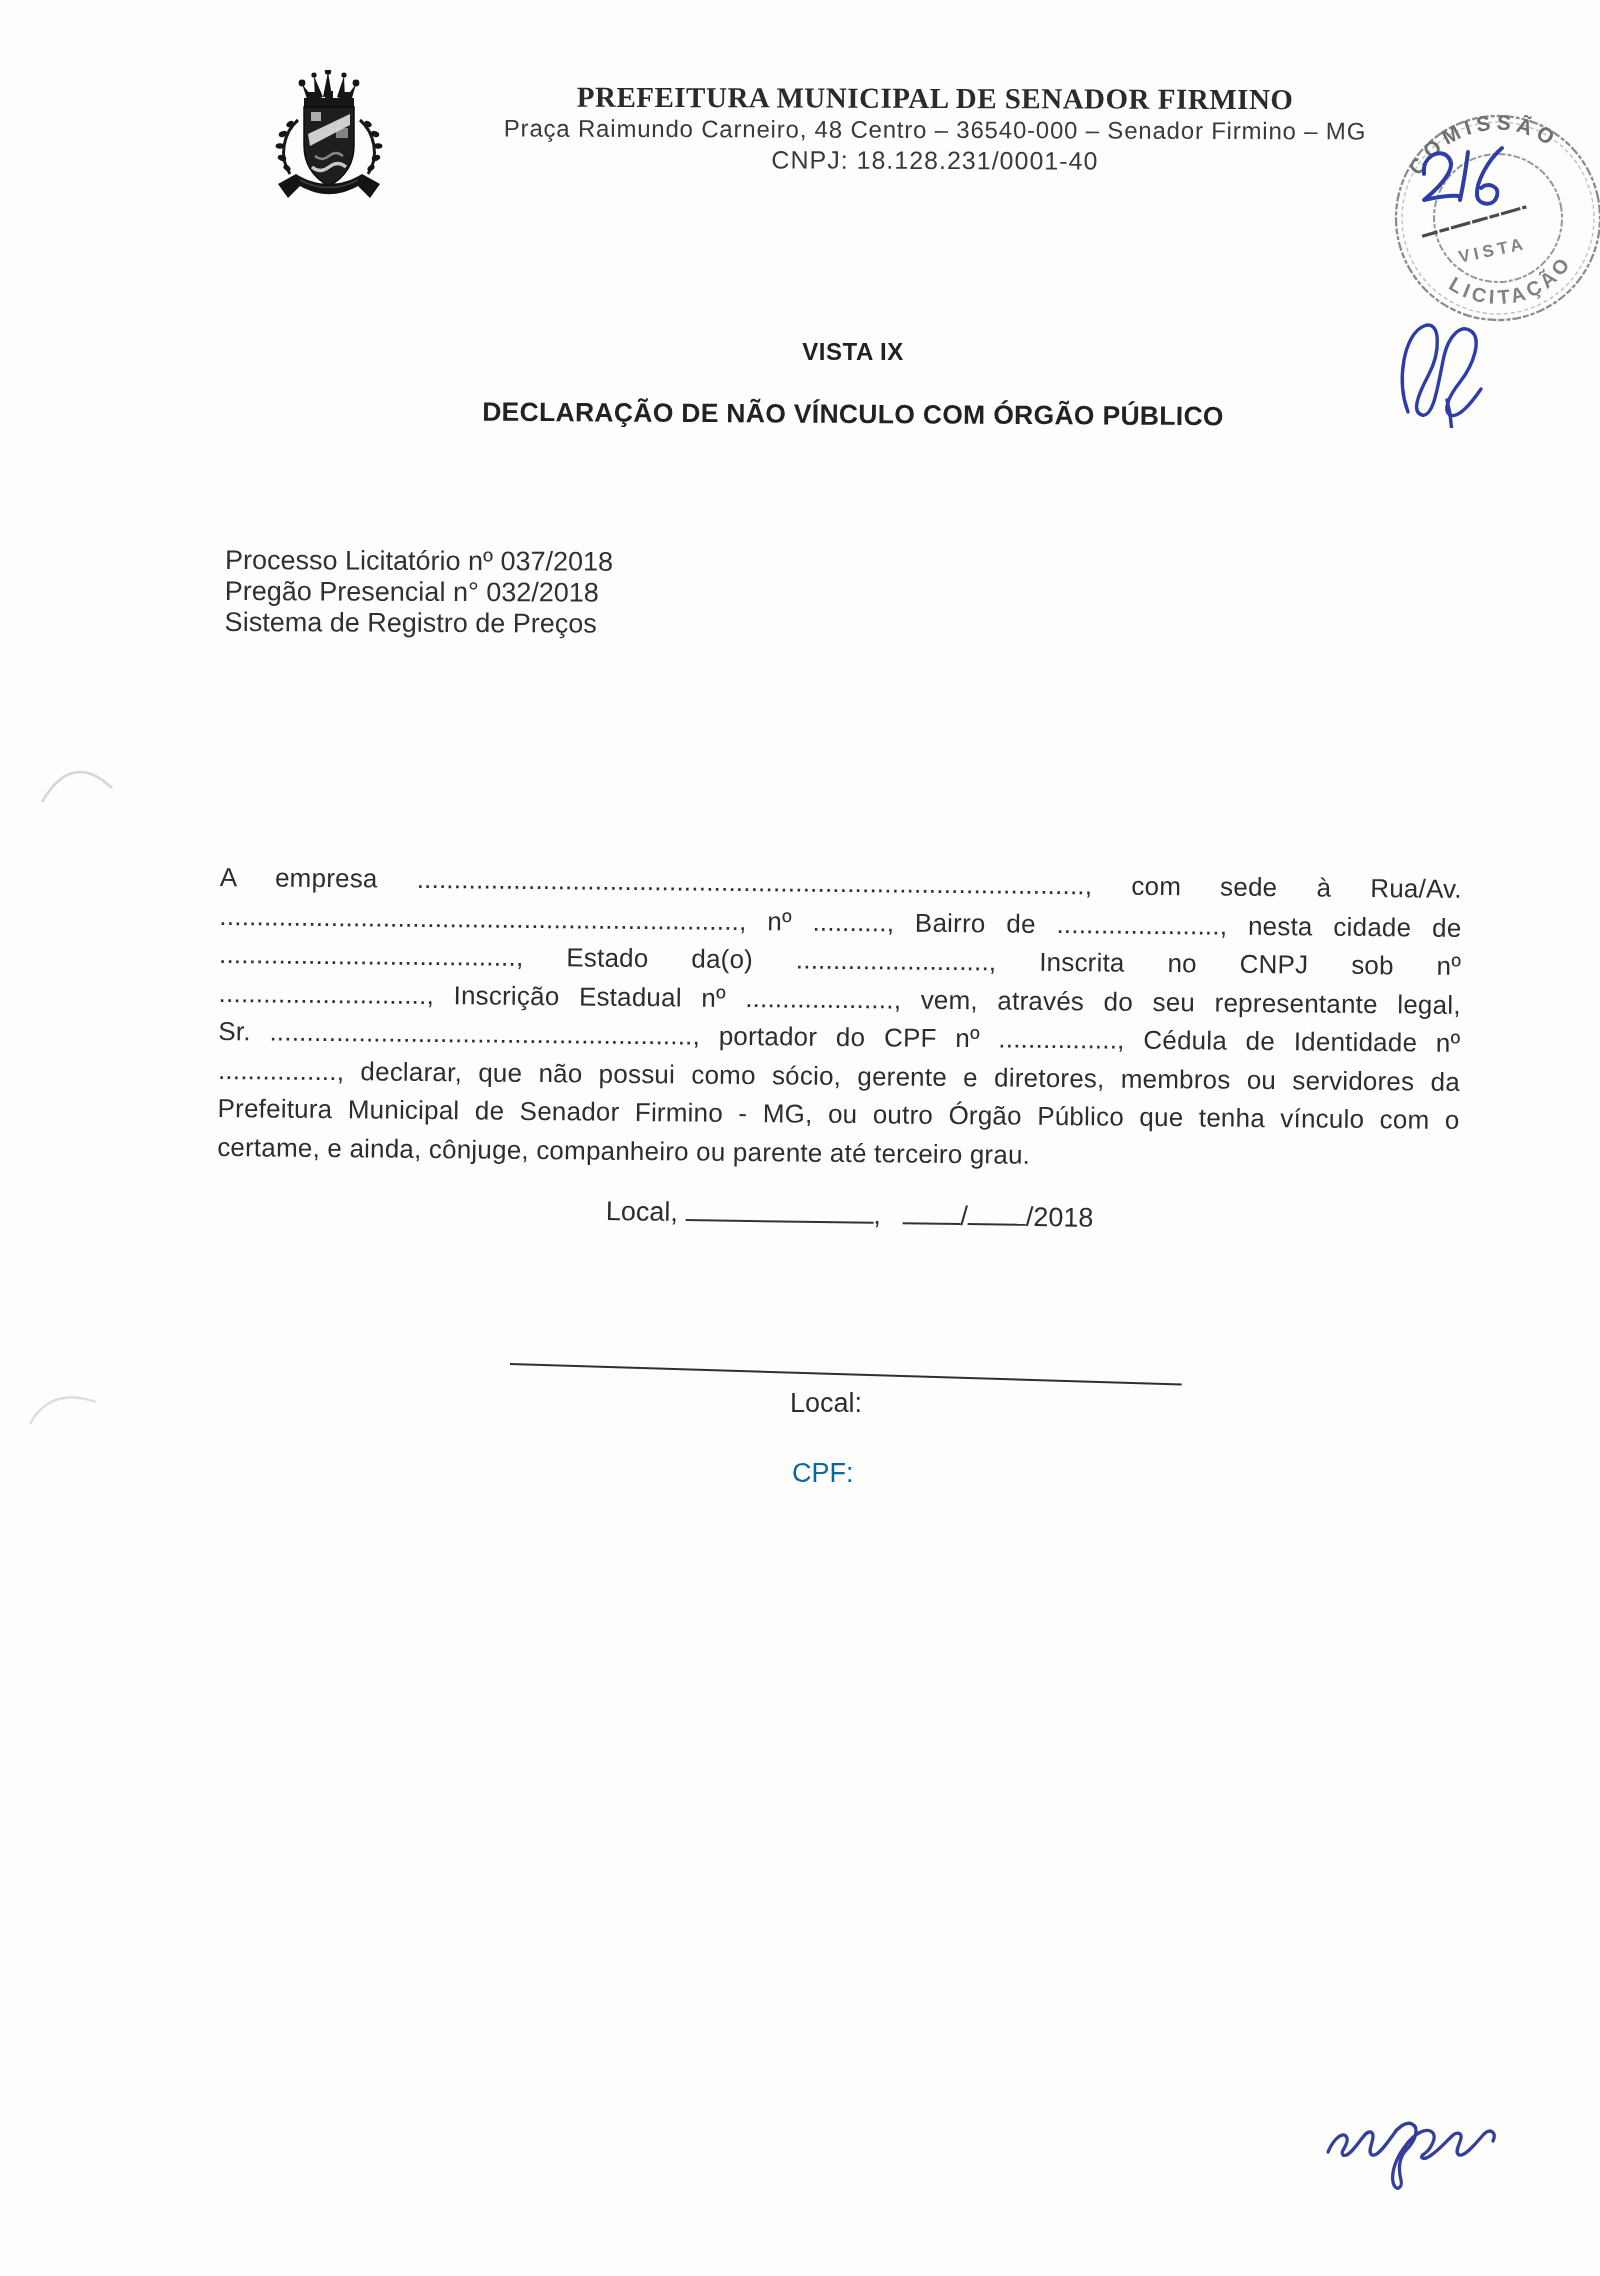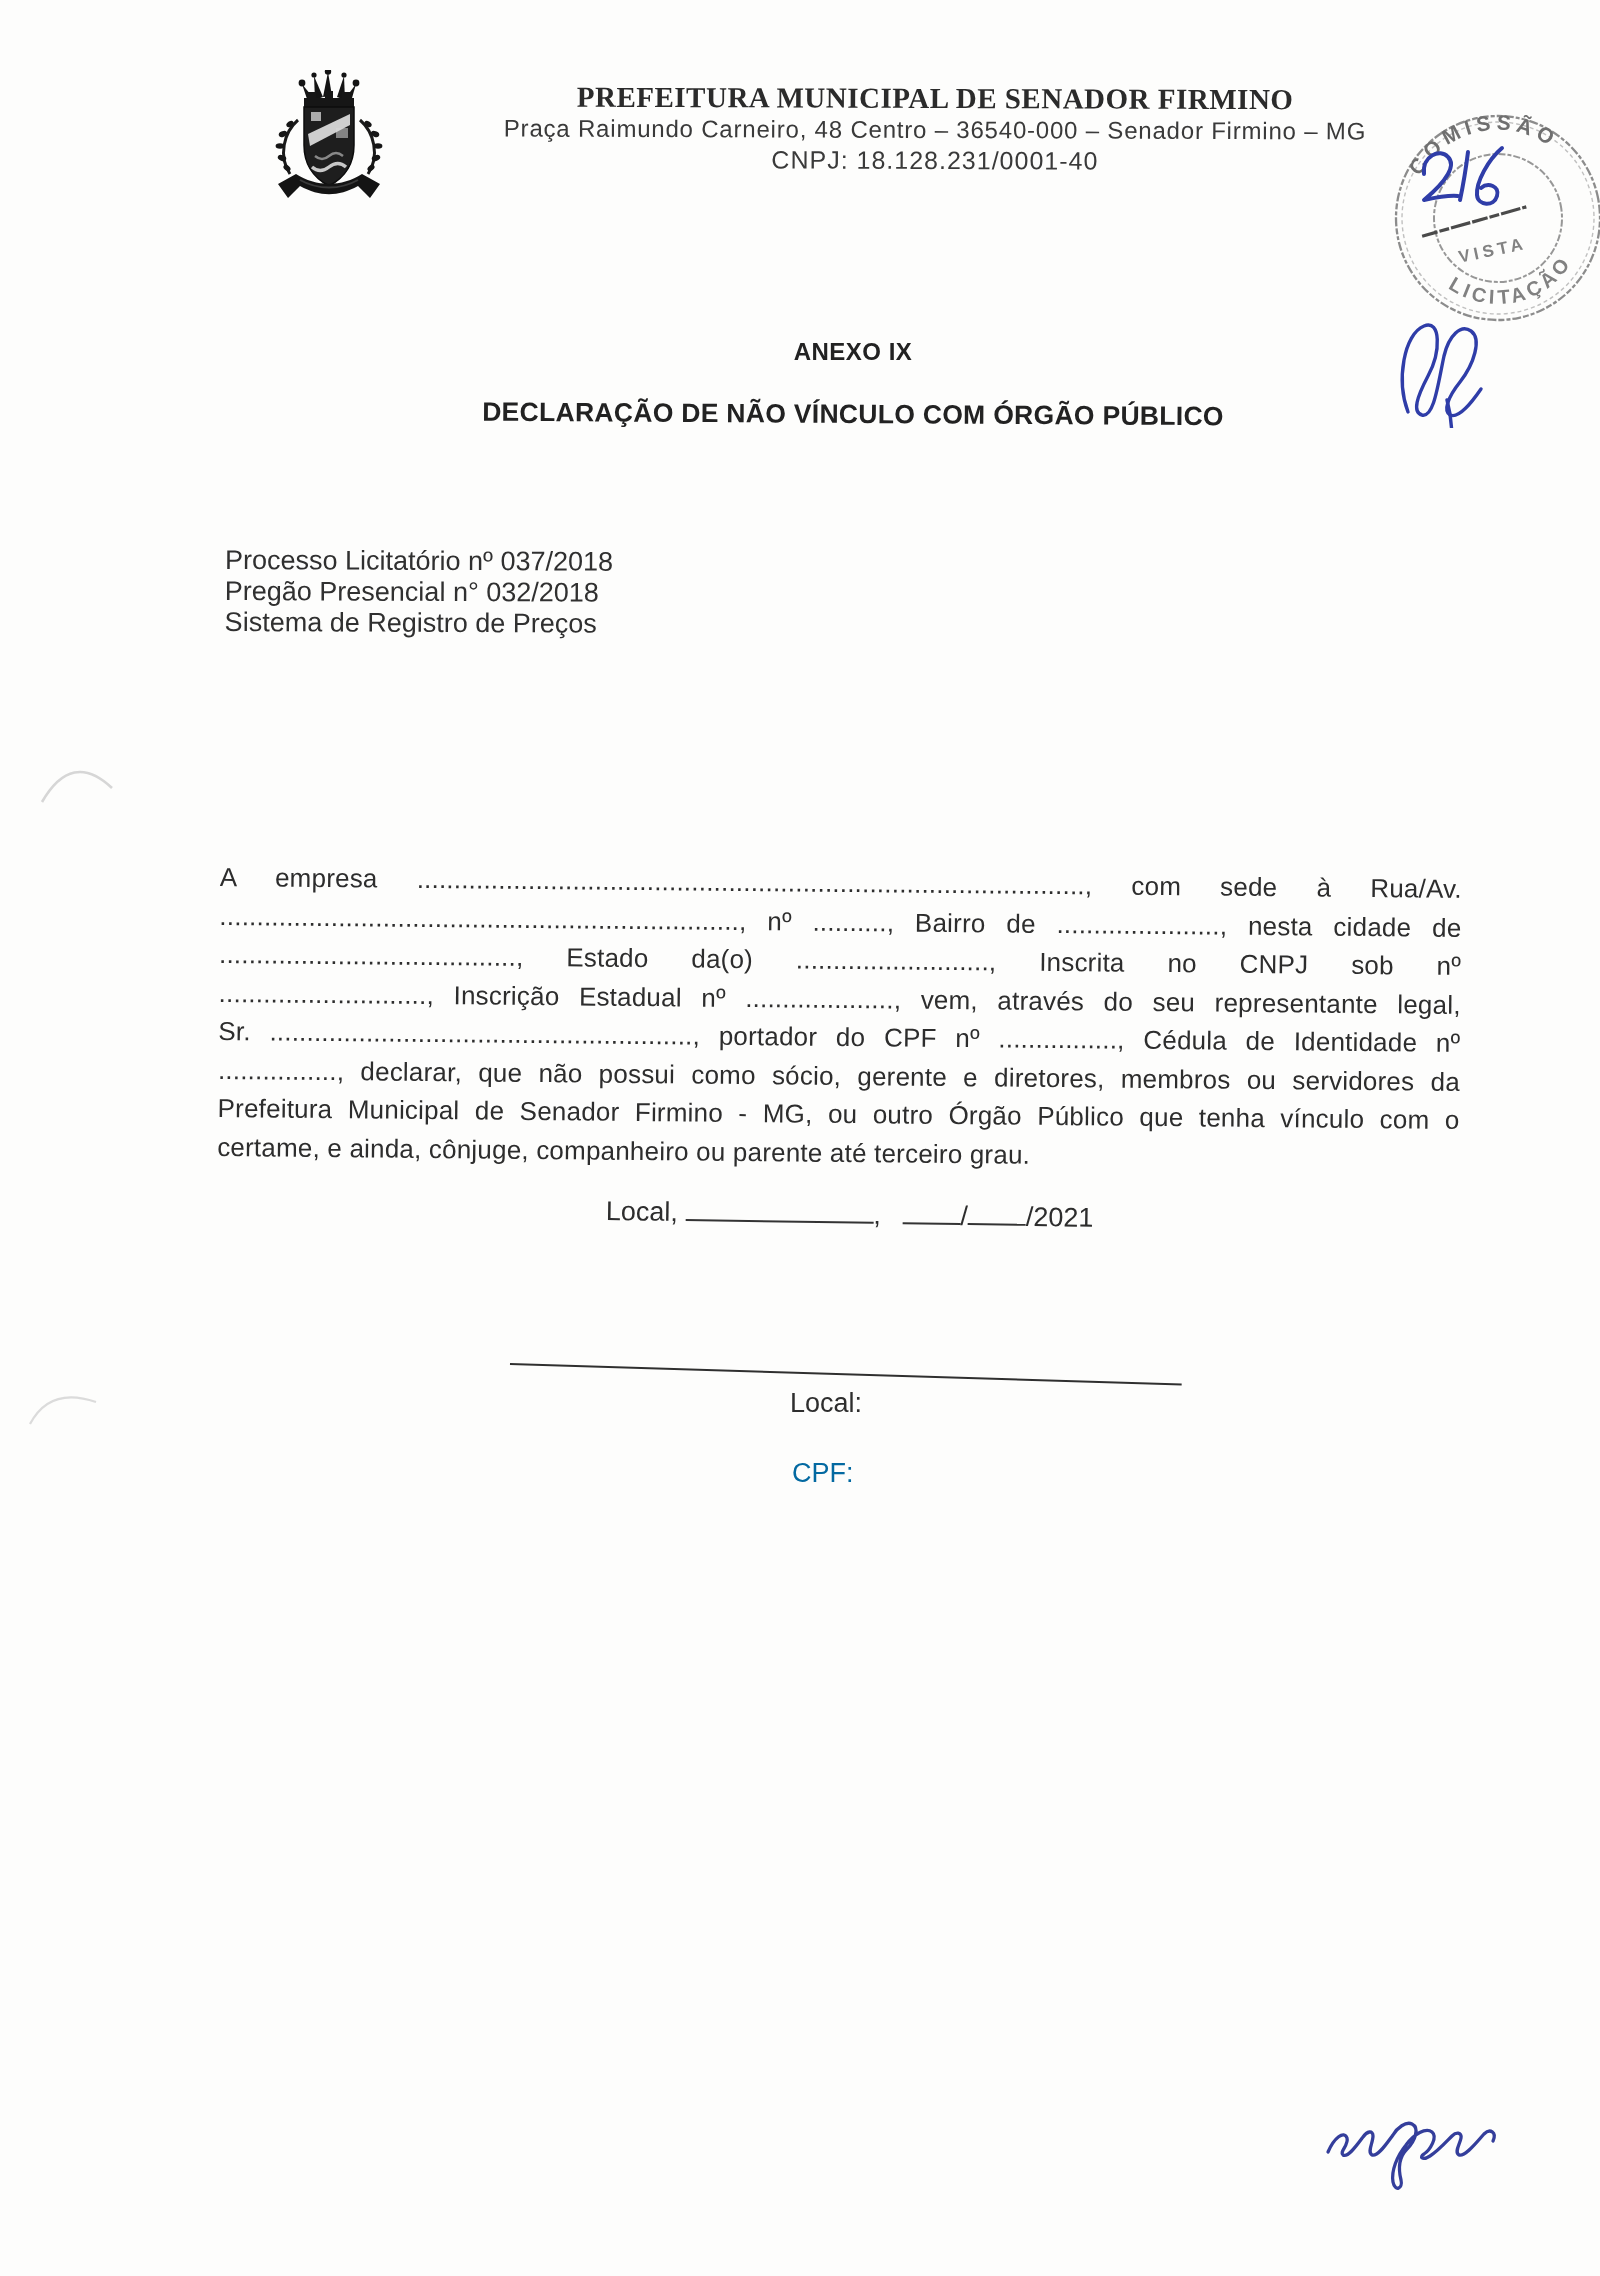--- a/index.html
+++ b/index.html
@@ -168,21 +168,21 @@
       <text x="-90" y="-80" font-size="1" fill="none">216</text>
 
       <g stroke="#2f3da8" stroke-width="3.4" fill="none" stroke-linecap="round" stroke-linejoin="round">
         <path d="M -90 194 C -102 162 -94 116 -74 108 C -57 101 -57 134 -70 158 C -81 179 -86 194 -76 197 C -64 200 -60 166 -54 138 C -49 117 -37 106 -27 113 C -16 121 -24 146 -38 164 C -50 179 -55 193 -48 197 C -39 201 -26 184 -17 171"></path>
         <path d="M -51 182 C -45 204 -44 232 -52 254 C -57 268 -66 264 -63 250"></path>
       </g>
     </g>
   </svg>
 </div>
 
-<div class="abs anexo-title">ANEXO IX</div>
+<div class="abs anexo-title">VISTA IX</div>
 <div class="abs decl-title">DECLARAÇÃO DE NÃO VÍNCULO COM ÓRGÃO PÚBLICO</div>
 
 <div class="abs process-block">
   <div>Processo Licitatório nº 037/2018</div>
   <div>Pregão Presencial n° 032/2018</div>
   <div>Sistema de Registro de Preços</div>
 </div>
 
 <svg class="abs" style="left:0;top:0;" width="200" height="1500" viewBox="0 0 200 1500">
   <path d="M 42 802 Q 72 750 112 788" stroke="#cccccc" stroke-width="2.6" fill="none" opacity="0.8"></path>
@@ -196,21 +196,21 @@
   <div class="body-line">............................, Inscrição Estadual nº ...................., vem, através do seu representante legal,</div>
   <div class="body-line">Sr. ........................................................., portador do CPF nº ................, Cédula de Identidade nº</div>
   <div class="body-line">................, declarar, que não possui como sócio, gerente e diretores, membros ou servidores da</div>
   <div class="body-line">Prefeitura Municipal de Senador Firmino - MG, ou outro Órgão Público que tenha vínculo com o</div>
   <div class="body-line last">certame, e ainda, cônjuge, companheiro ou parente até terceiro grau.</div>
 </div>
 
 <div class="abs date-line">
   <span>Local,</span>
   <span class="blank loc"></span><span>,</span>
-  <span class="blank dd" style="margin-left:14px;"></span><span>/</span><span class="blank mm"></span><span>/2021</span>
+  <span class="blank dd" style="margin-left:14px;"></span><span>/</span><span class="blank mm"></span><span>/2018</span>
 </div>
 
 <div class="abs sig-rule"></div>
 <div class="abs name-label">Local:</div>
 <div class="abs cpf-label">CPF:</div>
 
 <div class="abs" style="left:1318px;top:2088px;">
   <svg width="190" height="110" viewBox="0 0 190 110">
     <path d="M 10 64
              C 16 50 26 42 29 50 C 31 57 21 64 25 67 C 30 70 39 57 45 49

